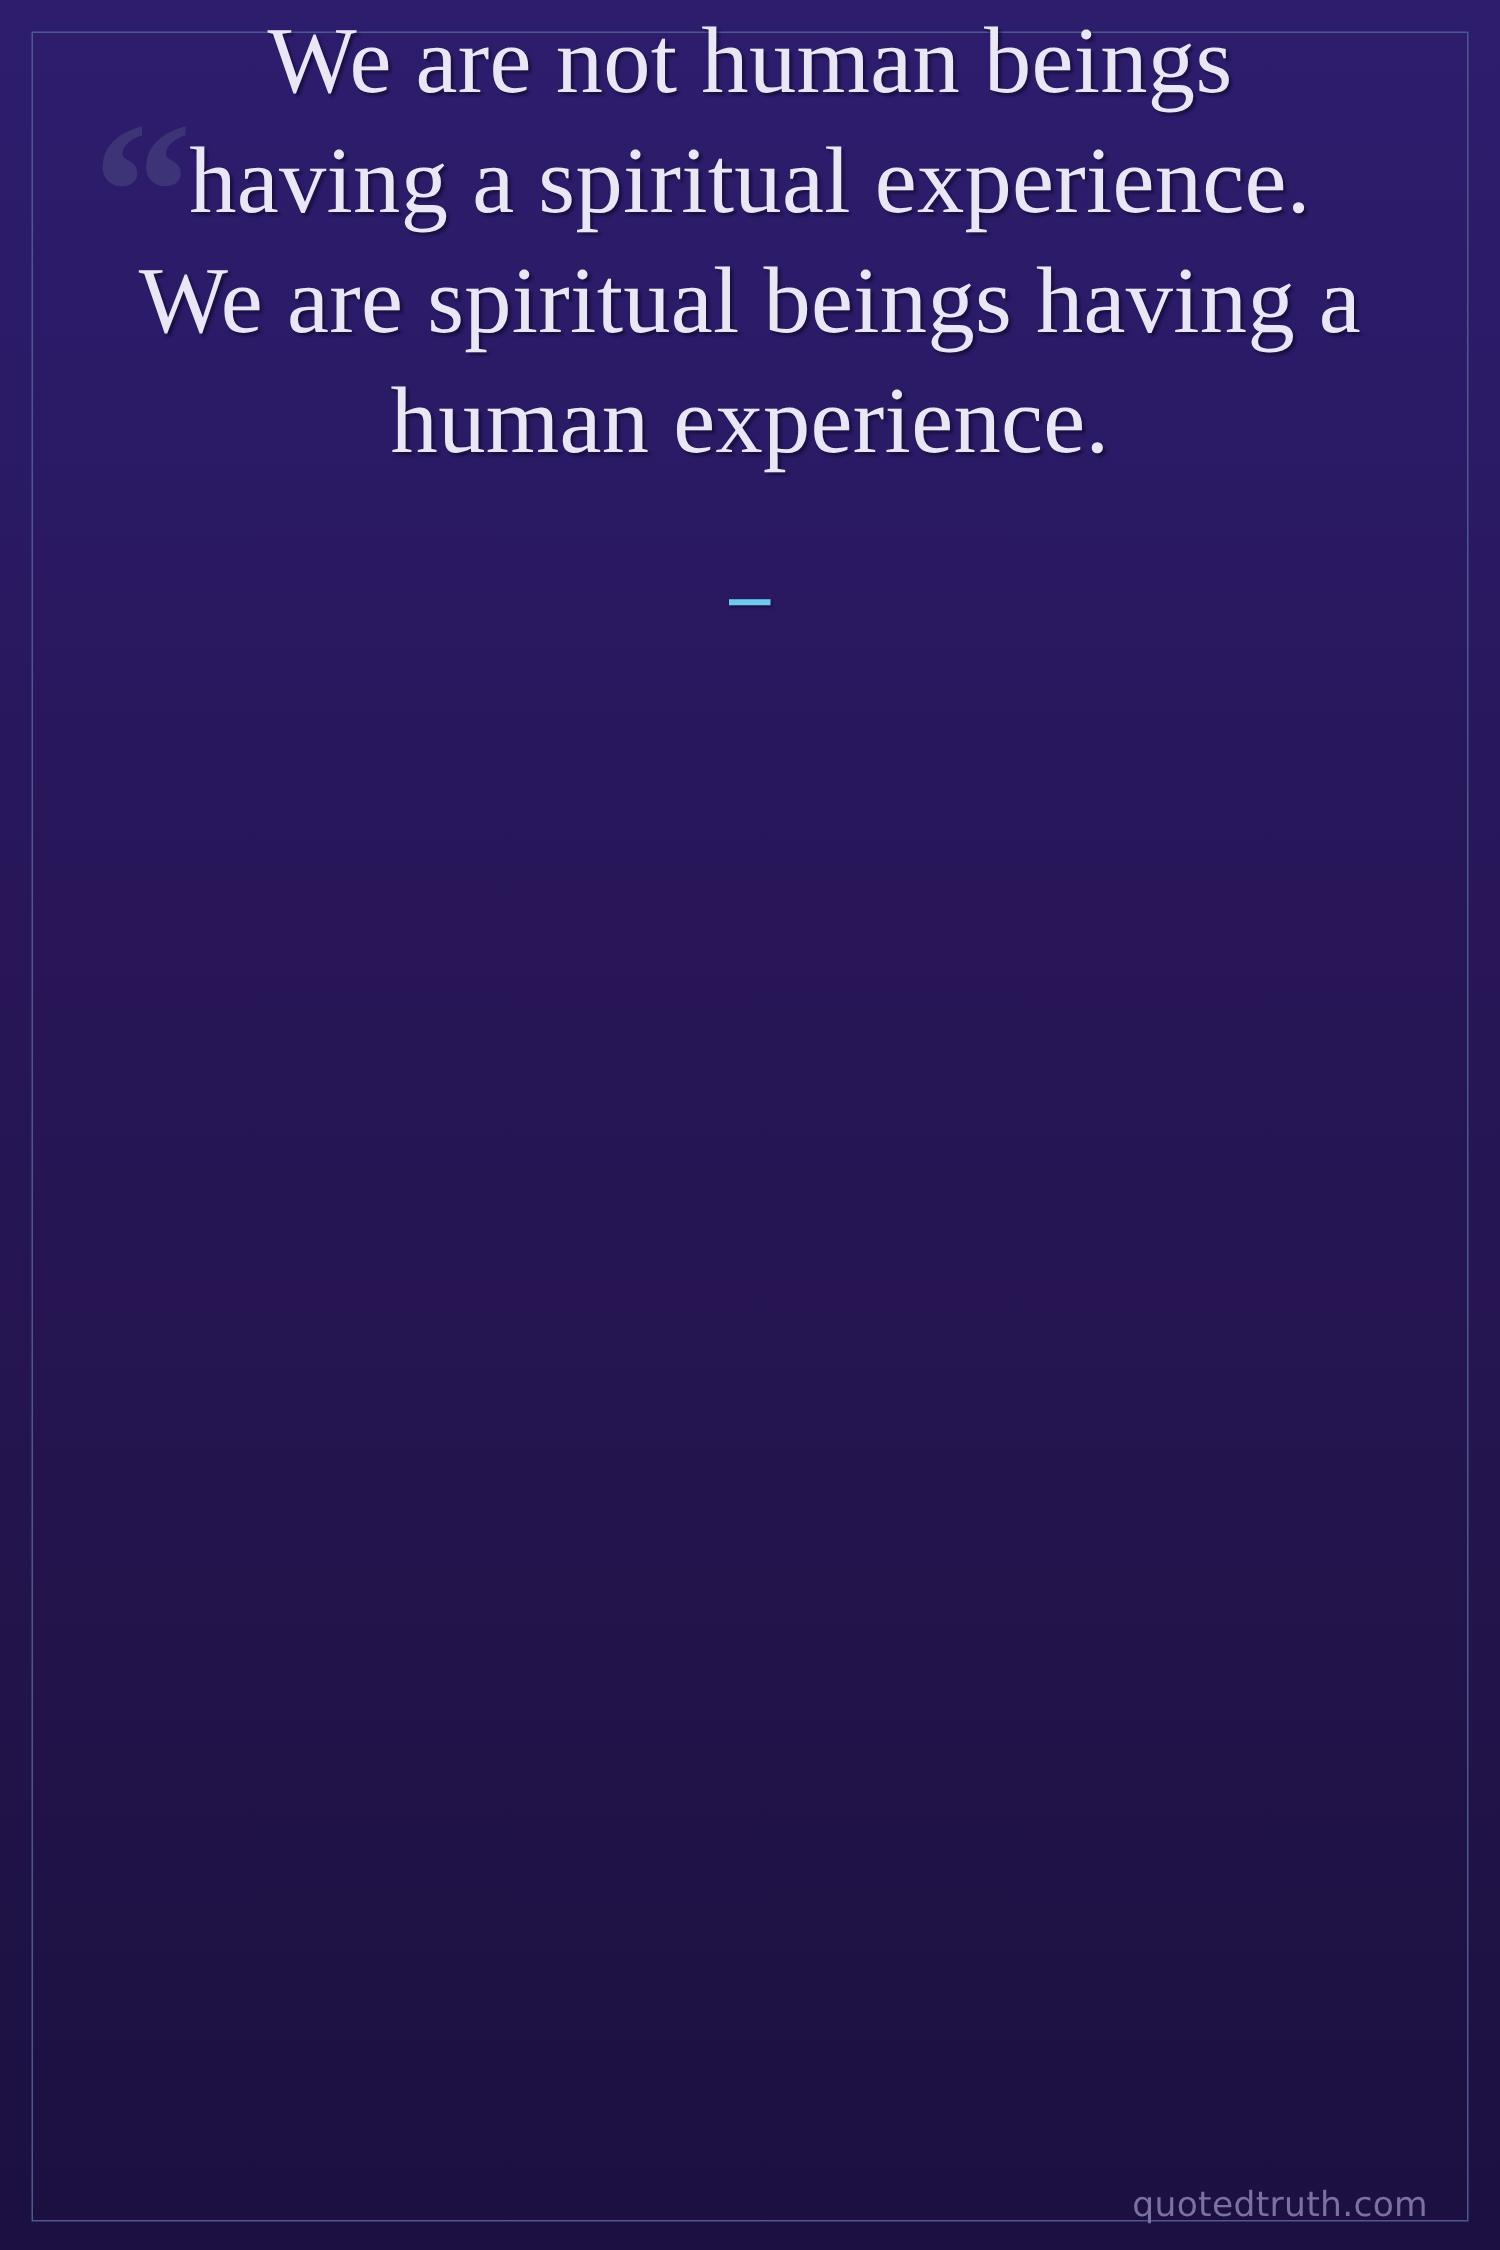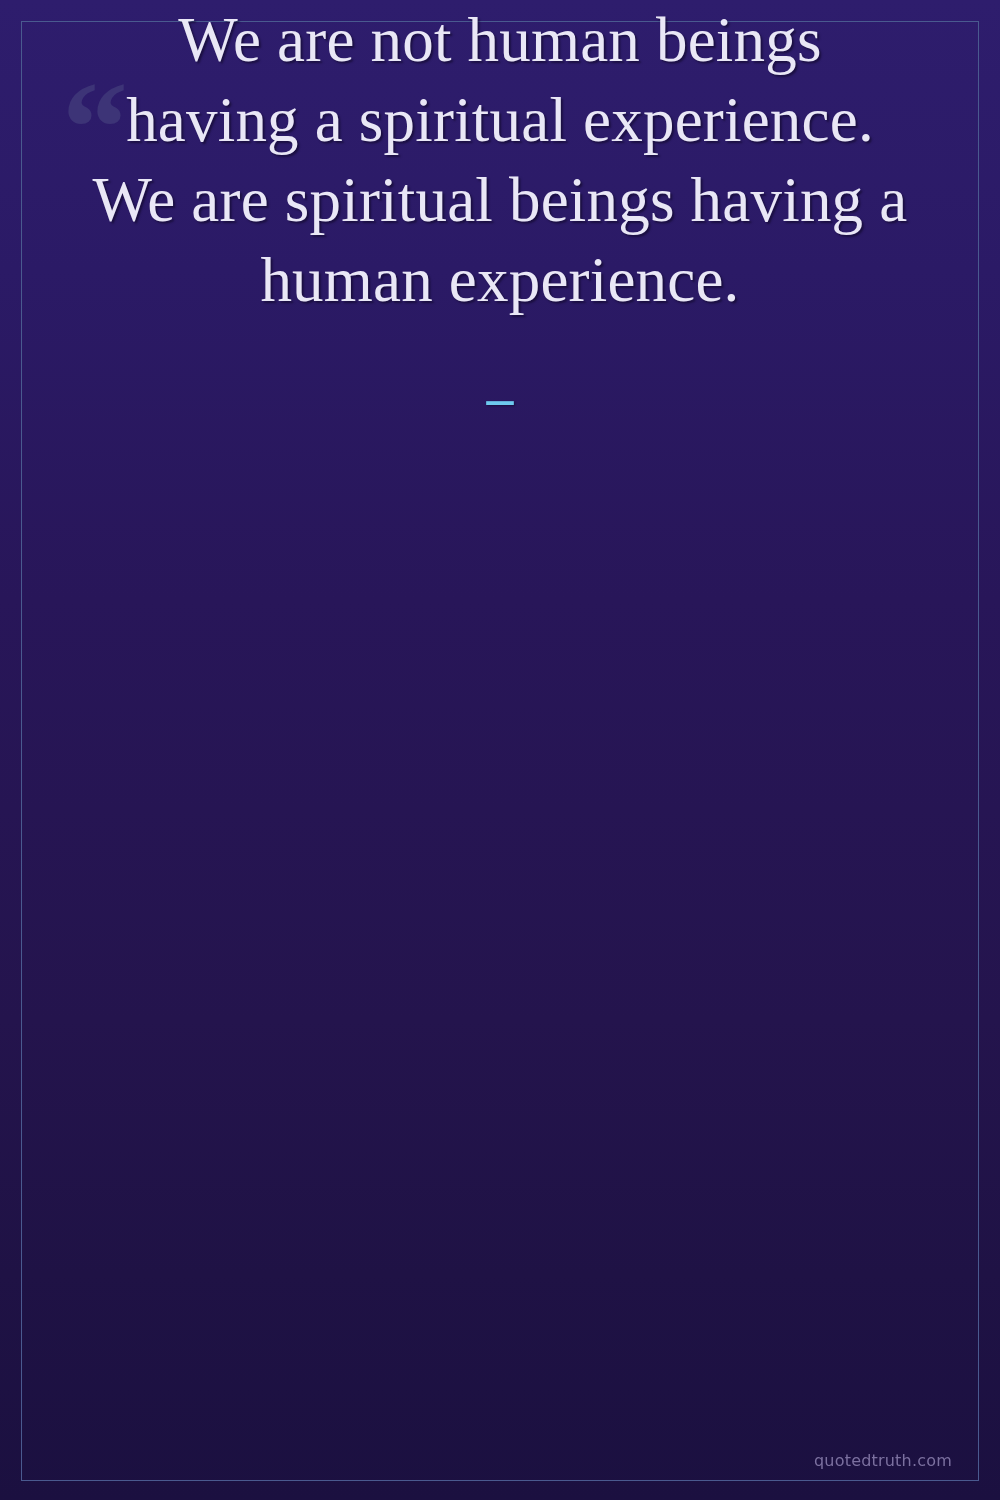--- a/index.html
+++ b/index.html
@@ -94,23 +94,23 @@
   }
 
   .attribution .dash {
     color: #6ec9ef;
   }
 
   
   .watermark {
     position: absolute;
     right: 48px;
-    bottom: 30px;
+    bottom: 17px;
     font-family: "DejaVu Sans", "Liberation Sans", sans-serif;
-    font-size: 16px;
+    font-size: 23px;
     color: #7b709f;
     letter-spacing: 0.2px;
   }
 </style>
 </head>
 <body>
 
 <div class="card">
 
   <div class="frame"></div>

